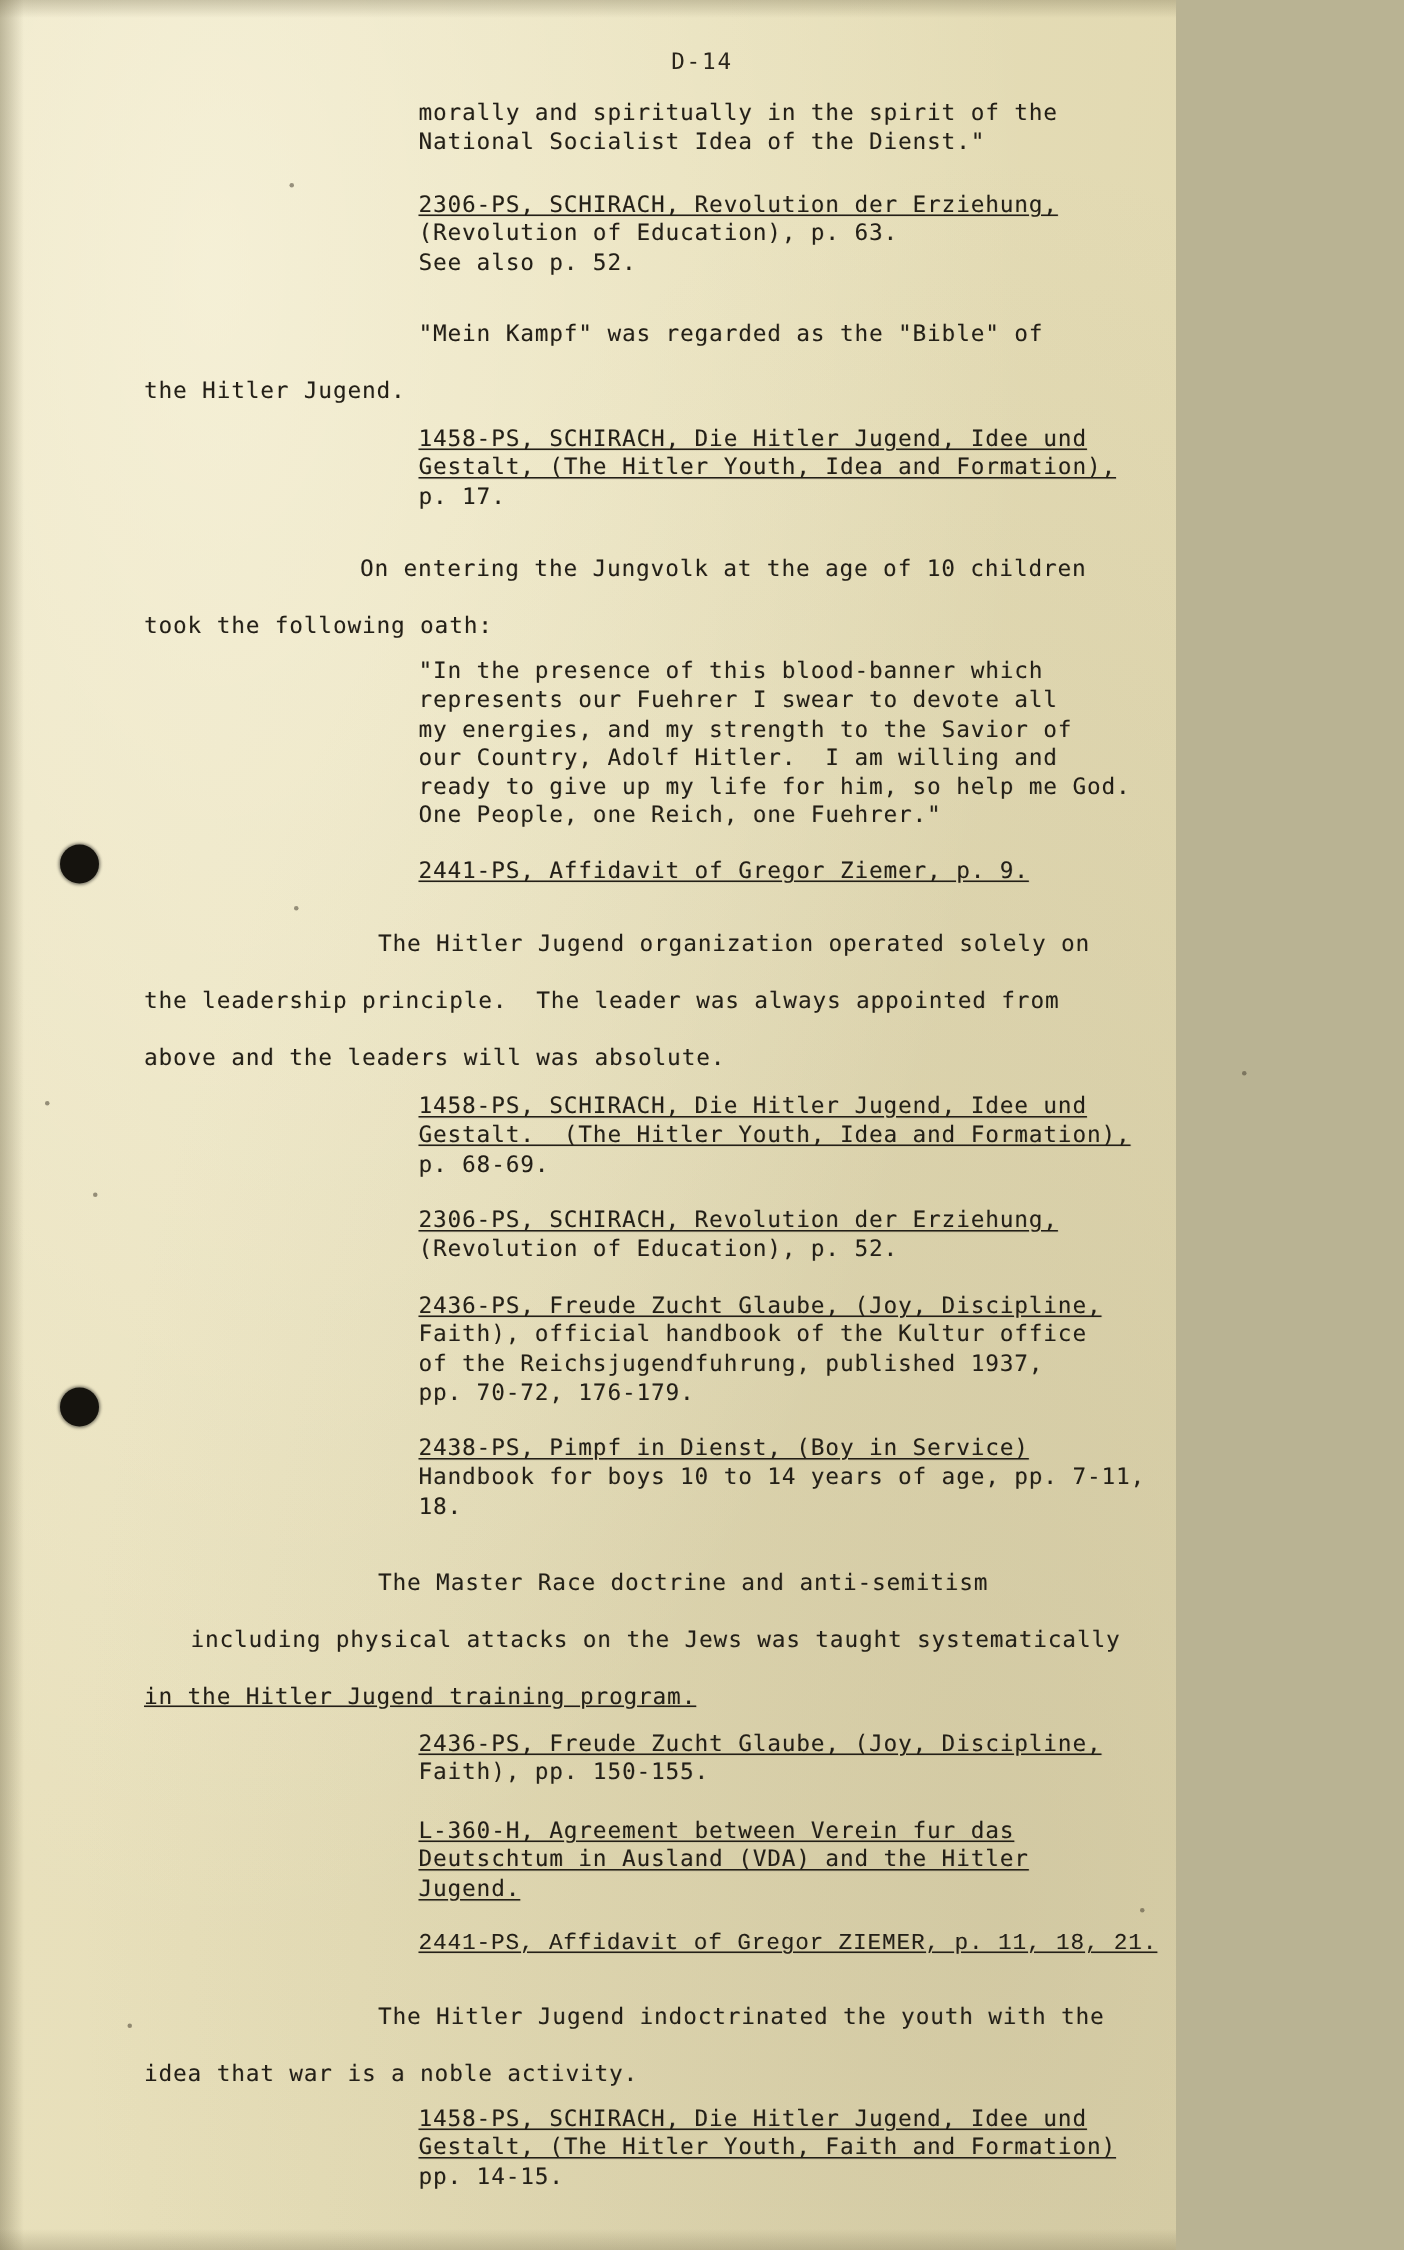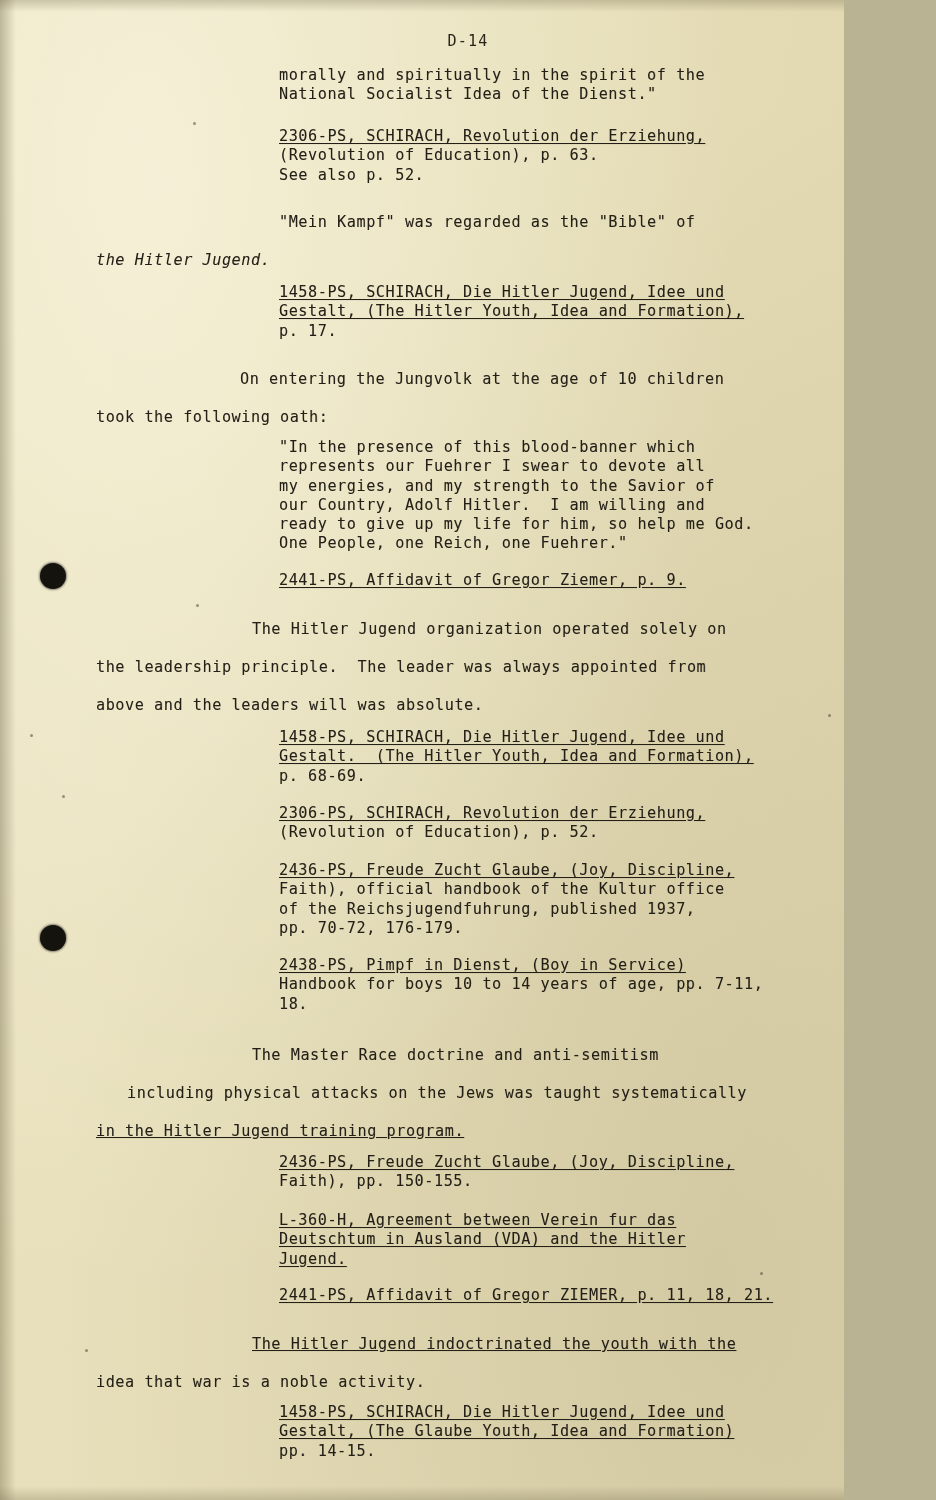--- a/index.html
+++ b/index.html
@@ -8,21 +8,21 @@
     background: #b9b393;
   }
   body {
     width: 936px;
     height: 1500px;
     overflow: hidden;
     font-family: "DejaVu Sans Mono", monospace;
   }
   .page {
     position: relative;
-    width: 844px;
+    width: 784px;
     height: 1500px;
     background: #e8e0bd;
     background-image:
       radial-gradient(ellipse at 18% 12%, rgba(255,252,235,0.55), rgba(255,252,235,0) 60%),
       radial-gradient(ellipse at 85% 85%, rgba(176,166,130,0.30), rgba(176,166,130,0) 65%),
       linear-gradient(100deg, #eae2c0 0%, #e6deb8 45%, #dfd6ae 100%);
     box-sizing: border-box;
   }
   .edge-shadow-left {
     position: absolute;
@@ -124,21 +124,21 @@
   <div class="doc-text">
 
     <div class="blk quote" style="left:279px; top:66px;"><span>morally and spiritually in the spirit of the</span>
 <span>National Socialist Idea of the Dienst."</span></div>
 
     <div class="blk cite" style="left:279px; top:127px;"><span class="u">2306-PS, SCHIRACH, Revolution der Erziehung,</span>
 <span>(Revolution of Education), p. 63.</span>
 <span>See also p. 52.</span></div>
 
     <div class="blk body-par" style="left:279px; top:203px;"><span>"Mein Kampf" was regarded as the "Bible" of</span></div>
-    <div class="blk body-par" style="left:96px; top:241px;font-style:italic;"><span>the Hitler Jugend.</span></div>
+    <div class="blk body-par" style="left:96px; top:241px;"><span>the Hitler Jugend.</span></div>
 
     <div class="blk cite" style="left:279px; top:283px;"><span class="u">1458-PS, SCHIRACH, Die Hitler Jugend, Idee und</span>
 <span class="u">Gestalt, (The Hitler Youth, Idea and Formation),</span>
 <span>p. 17.</span></div>
 
     <div class="blk body-par" style="left:240px; top:360px;"><span>On entering the Jungvolk at the age of 10 children</span></div>
     <div class="blk body-par" style="left:96px; top:398px;"><span>took the following oath:</span></div>
 
     <div class="blk quote" style="left:279px; top:438px;"><span>"In the presence of this blood-banner which</span>
 <span>represents our Fuehrer I swear to devote all</span>
@@ -173,23 +173,23 @@
     <div class="blk body-par" style="left:96px; top:1074px;margin-left:31px;"><span>including physical attacks on the Jews was taught systematically</span></div>
     <div class="blk body-par" style="left:96px; top:1112px;text-decoration:underline;"><span>in the Hitler Jugend training program.</span></div>
 
     <div class="blk cite" style="left:279px; top:1153px;"><span class="u">2436-PS, Freude Zucht Glaube, (Joy, Discipline,</span>
 <span>Faith), pp. 150-155.</span></div>
 
     <div class="blk cite" style="left:279px; top:1211px;"><span class="u">L-360-H, Agreement between Verein fur das</span>
 <span class="u">Deutschtum in Ausland (VDA) and the Hitler</span>
 <span class="u">Jugend.</span></div>
 
-    <div class="blk cite" style="left:279px; top:1286px;"><span class="u">2441-PS, Affidavit of Gregor ZIEMER, p. 11, 18, 21.</span></div>
+    <div class="blk cite" style="left:279px; top:1286px;font-family:Liberation Mono, monospace;"><span class="u">2441-PS, Affidavit of Gregor ZIEMER, p. 11, 18, 21.</span></div>
 
-    <div class="blk body-par" style="left:252px; top:1325px;text-decoration:underline;"><span>The Hitler Jugend indoctrinated the youth with the</span></div>
+    <div class="blk body-par" style="left:252px; top:1325px;"><span>The Hitler Jugend indoctrinated the youth with the</span></div>
     <div class="blk body-par" style="left:96px; top:1363px;"><span>idea that war is a noble activity.</span></div>
 
     <div class="blk cite" style="left:279px; top:1403px;"><span class="u">1458-PS, SCHIRACH, Die Hitler Jugend, Idee und</span>
-<span class="u">Gestalt, (The Glaube Youth, Idea and Formation)</span>
+<span class="u">Gestalt, (The Hitler Youth, Faith and Formation)</span>
 <span>pp. 14-15.</span></div>
 
   </div>
 </div>
 
 </body></html>

